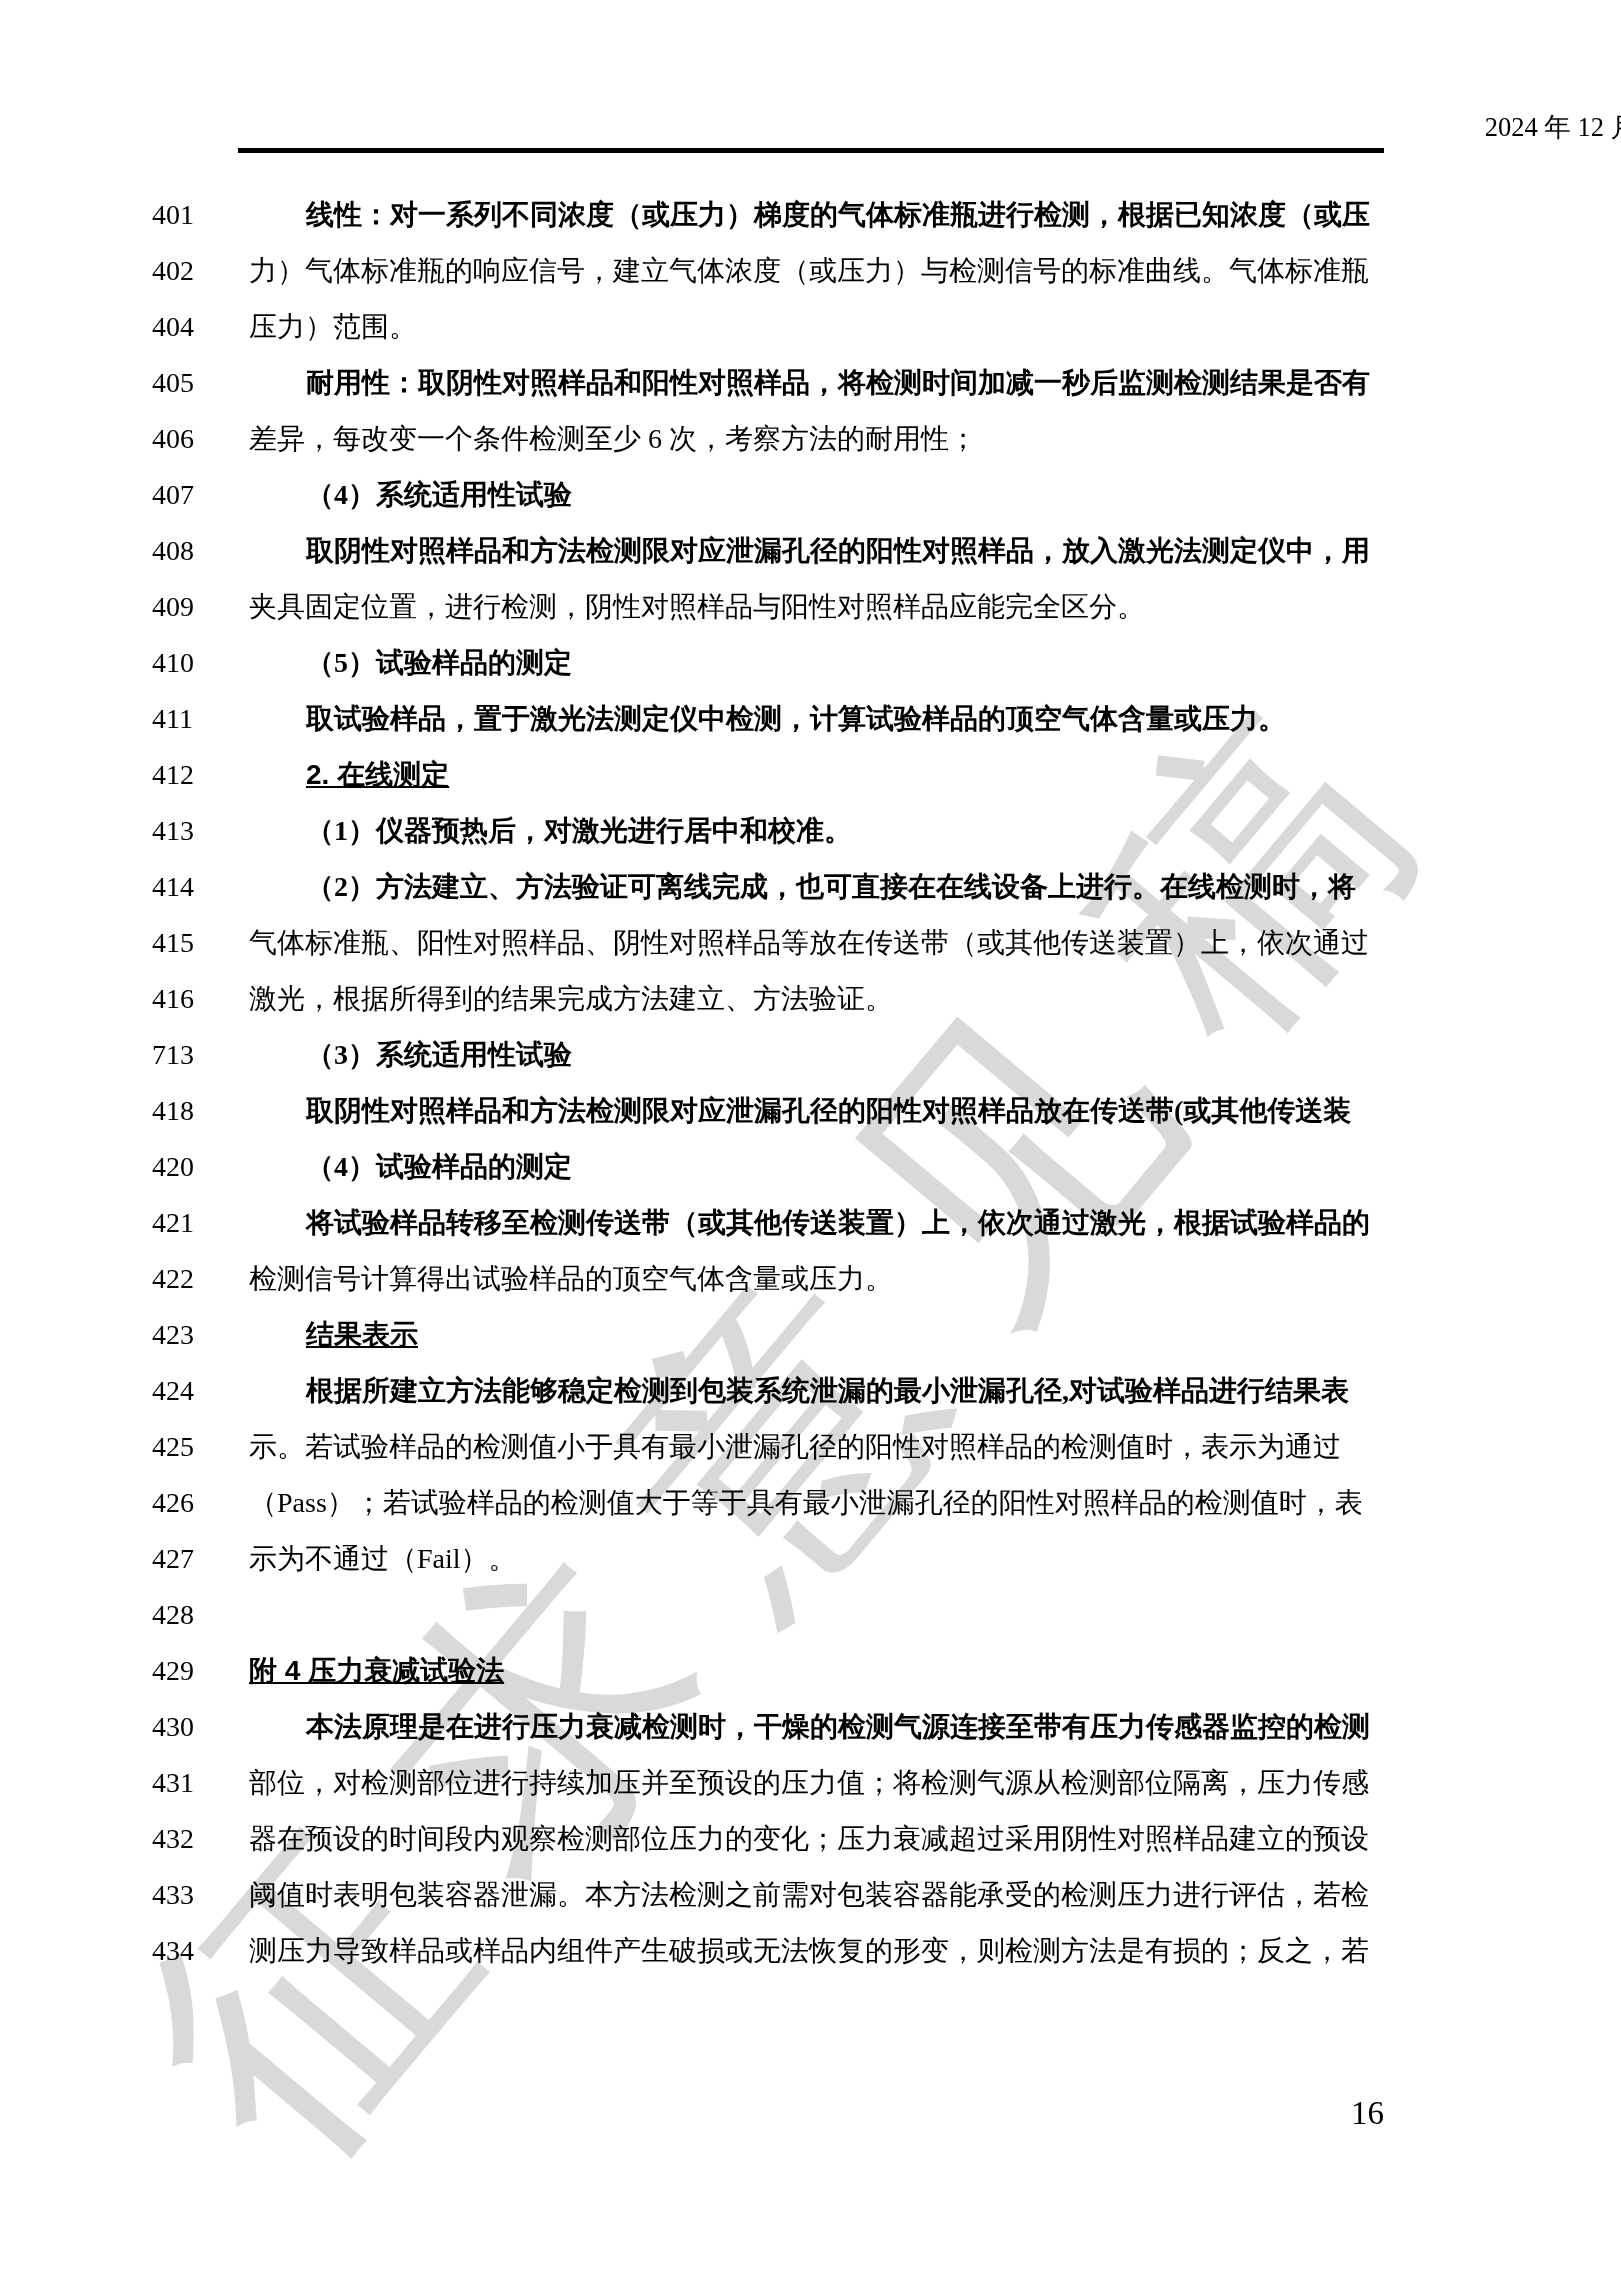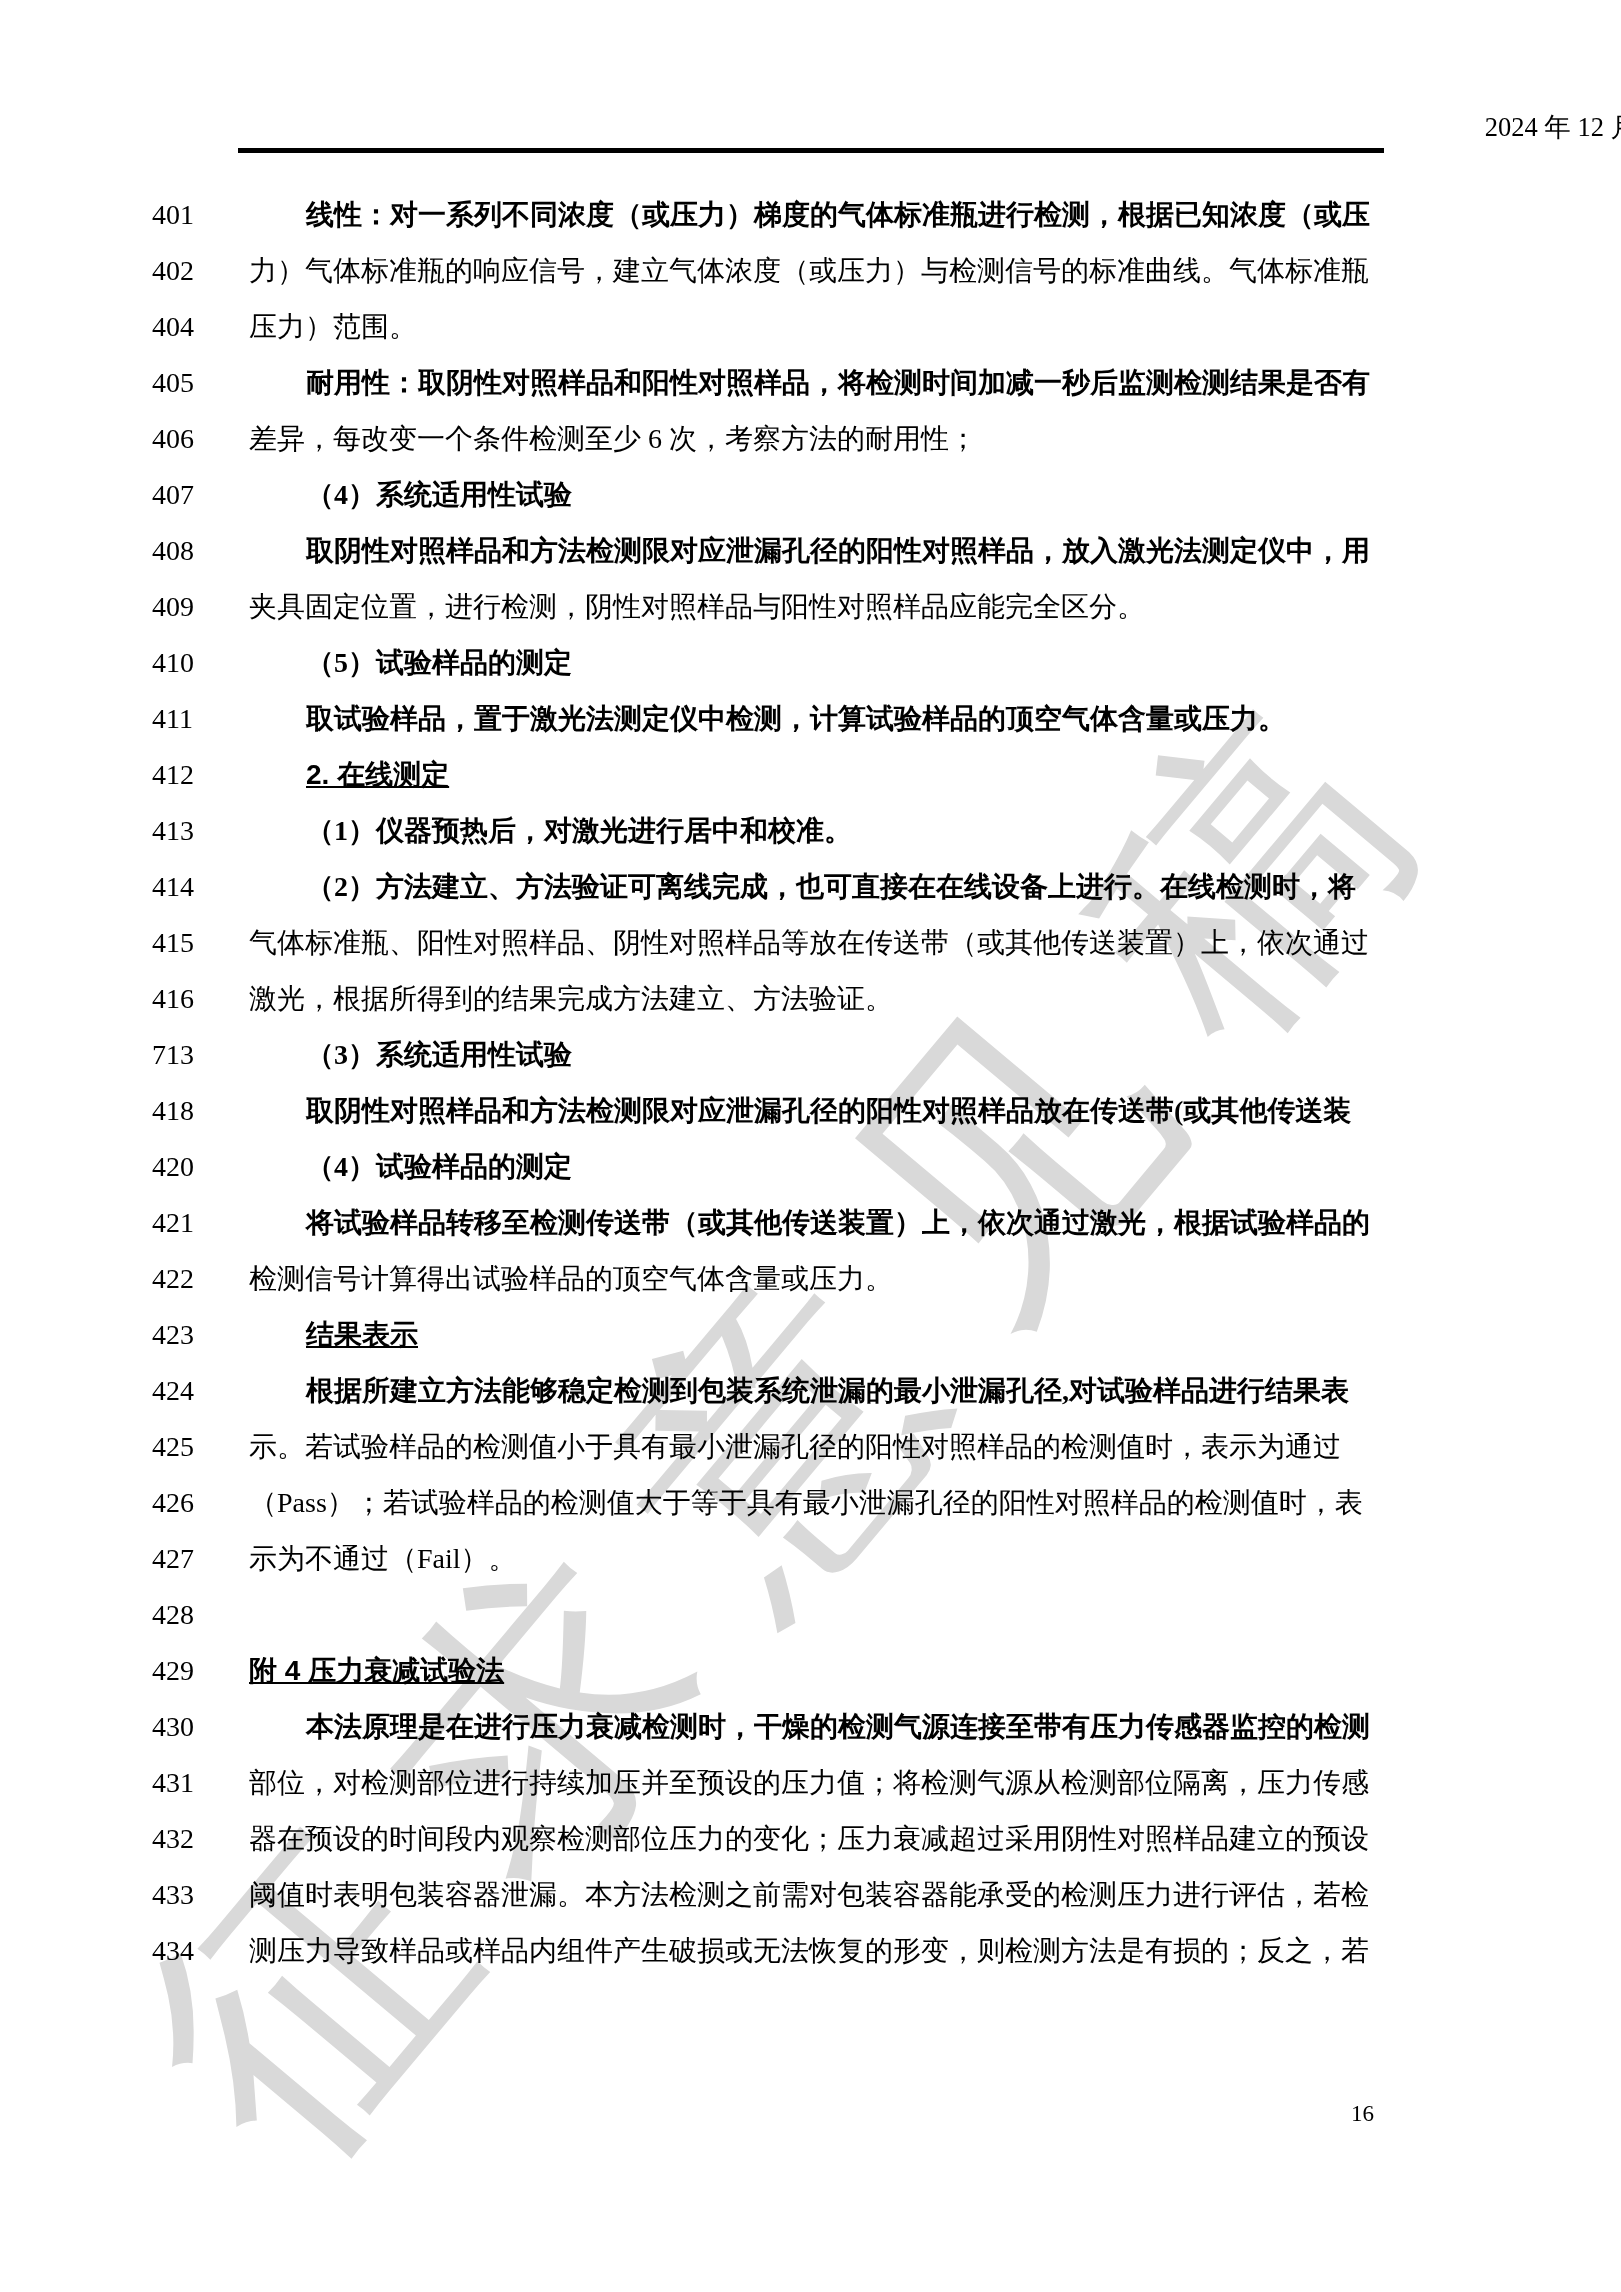--- a/index.html
+++ b/index.html
@@ -70,21 +70,21 @@
   .txt.indent { padding-left: 57px; font-weight: bold; }
   .txt.bold {
     font-weight: 700;
     font-family: "Liberation Sans", "DejaVu Sans", sans-serif;
     text-decoration: underline;
   }
   .page-number {
     position: absolute;
     left: 1351px;
     top: 2098px;
-    font-size: 23px;
+    font-size: 33px;
     line-height: 31px;
     z-index: 1;
   }
 </style>
 </head>
 <body>
 
 <div class="page">
 
   <div class="watermark">征求意见稿</div>

